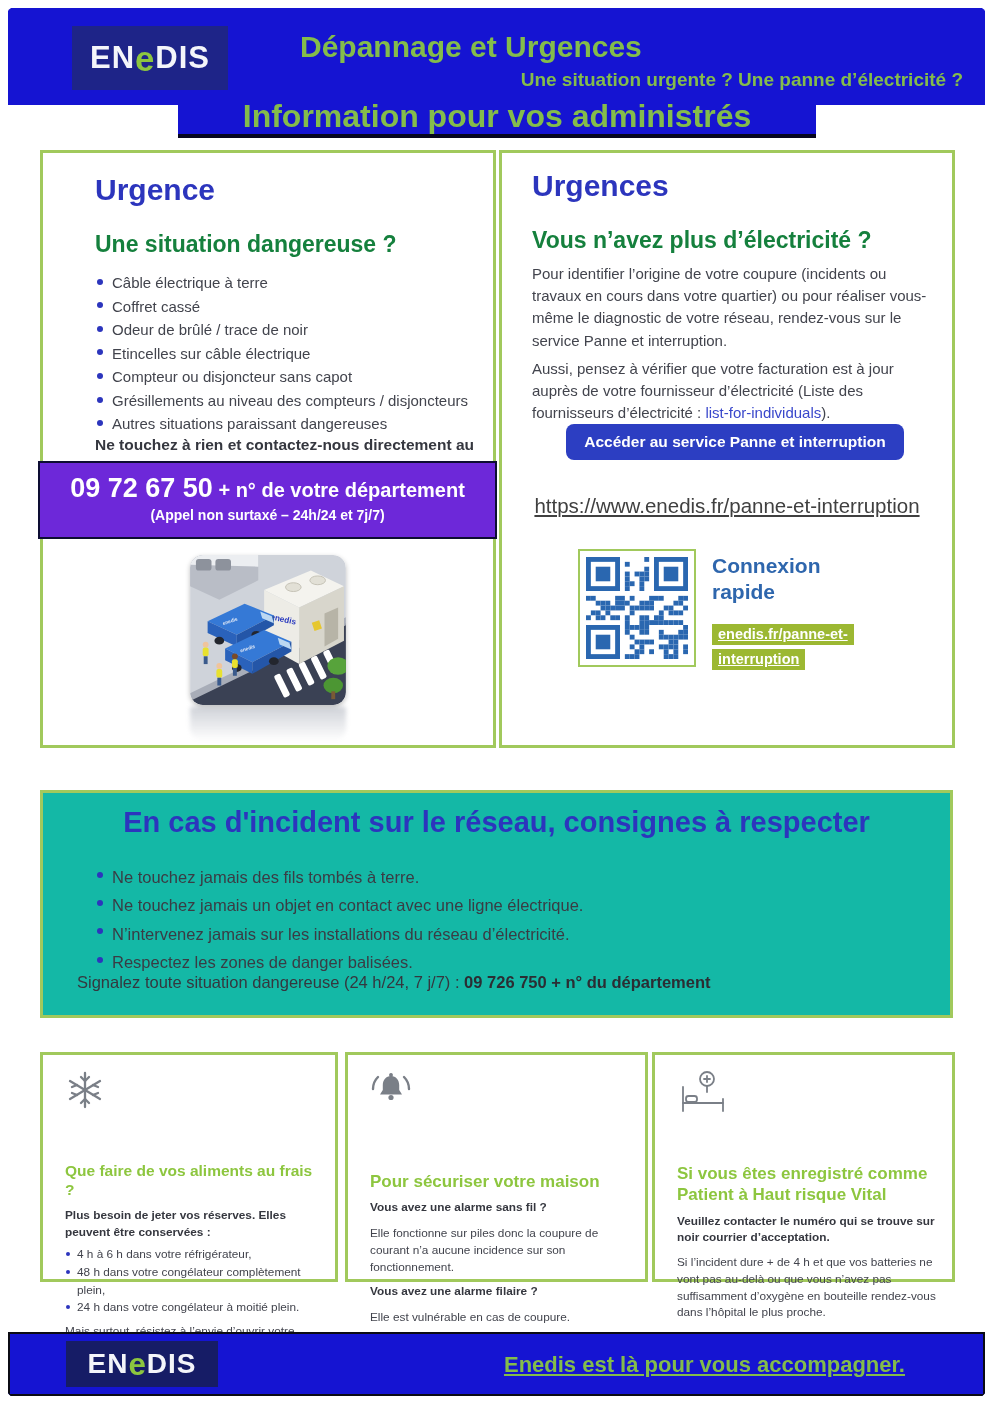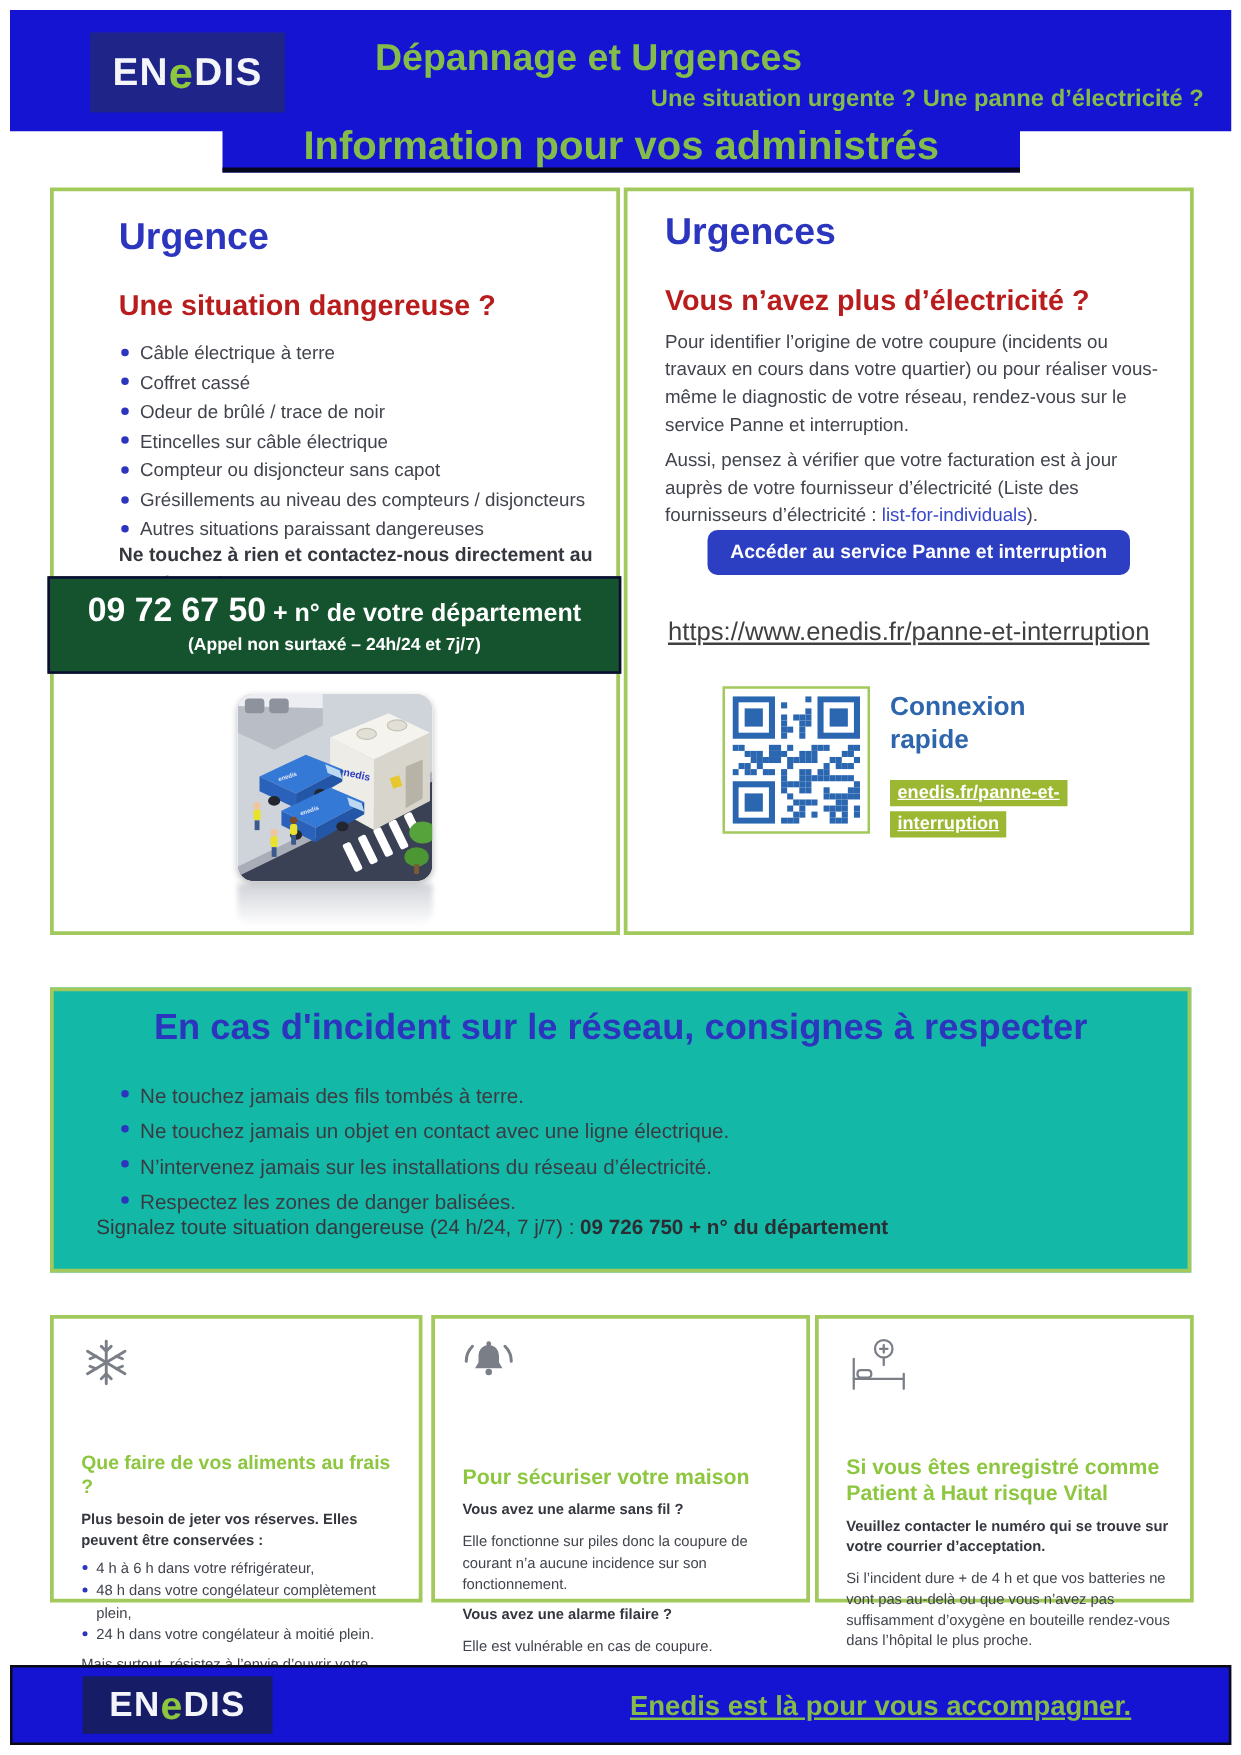--- a/index.html
+++ b/index.html
@@ -1,51 +1,51 @@
 <!DOCTYPE html>
 <html><head>
 <meta charset="utf-8">
 <style>
   * { margin:0; padding:0; box-sizing:border-box; }
   html,body { background:#ffffff; }
   body { font-family:"Liberation Sans", sans-serif; color:#42444d; }
-  #page { position:relative; width:993px; height:1404px; margin:0 auto; background:#fff; overflow:hidden; }
+  #page { position:relative; width:993px; height:1404px; margin:0 auto; background:#fff; overflow:hidden;border-radius:32px; }
 
   
   .header-bar { position:absolute; left:8px; top:8px; width:977px; height:97px; background:#1514d2; }
   .logo-box { display:inline-flex; align-items:center; justify-content:center; background:#1e2488;
               font-weight:bold; letter-spacing:1px; white-space:nowrap; }
   .logo-header { position:absolute; left:64px; top:18px; width:156px; height:64px; font-size:31px; }
   .logo-white { color:#f4f5fa; }
   .logo-green { color:#8dc63f; font-size:1.12em; position:relative; top:1px; }
   .header-title { position:absolute; left:292px; top:22px; font-size:30px; font-weight:bold; color:#84bc4b; }
   .header-subtitle { position:absolute; right:22px; top:61px; font-size:19px; font-weight:bold; color:#84bc4b; }
   .info-banner { position:absolute; left:178px; top:96px; width:638px; height:42px; background:#1514d2;
                  border-bottom:4px solid #06061f; text-align:center; line-height:40px;
                  font-size:32px; font-weight:bold; color:#84bc4b; }
 
   
   .card { position:absolute; top:150px; height:598px; background:#fff; border:3px solid #a1c95c; }
   .card-left { left:40px;  width:456px; }
   .card-right{ left:499px; width:456px; }
   .card h2 { position:absolute; font-size:30px; font-weight:bold; color:#2c35bd; }
-  .card h3 { position:absolute; font-size:23px; font-weight:bold; color:#b91c1c; }
+  .card h3 { position:absolute; font-size:23px; font-weight:bold; color:#15803d; }
   .body-text { font-size:15px; line-height:1.48; color:#42444d; }
   ul.dots { list-style:none; }
   ul.dots li { position:relative; padding-left:17px; }
   ul.dots li::before { content:""; position:absolute; left:2px; top:0.52em; width:6px; height:6px;
                        border-radius:50%; background:#2c35bd; }
 
   
   .urgence-title { left:52px; top:20px; }
   .urgence-sub   { left:52px; top:78px; }
   .urgence-list  { position:absolute; left:52px; top:118px; right:10px; font-size:15px; line-height:1.57; }
   .urgence-note  { position:absolute; left:52px; top:280px; right:14px; font-size:15.5px; font-weight:bold;
                    line-height:1.5; color:#35373f; }
-  .phone-banner { position:absolute; left:38px; top:461px; width:459px; height:78px; background:#14532d;
+  .phone-banner { position:absolute; left:38px; top:461px; width:459px; height:78px; background:#6d28d9;
                   border:2px solid #0d0d33; text-align:center; color:#fff; z-index:5; }
   .phone-line1 { margin-top:10px; font-weight:bold; }
   .phone-number { font-size:27px; }
   .phone-suffix { font-size:20px; }
   .phone-note { font-size:14px; font-weight:bold; margin-top:3px; }
 
   .illus-wrap { position:absolute; left:190px; top:555px; width:156px; height:150px; z-index:6; }
   .illus-wrap svg { display:block; border-radius:13px; box-shadow:0 2px 5px rgba(0,0,0,.25); }
   .illus-reflection { position:absolute; left:190px; top:707px; width:156px; height:34px;
                       background:linear-gradient(to bottom, rgba(120,128,145,.35), rgba(255,255,255,0));
@@ -437,21 +437,21 @@
             <line x1="27" y1="10" x2="33" y2="10"></line>
           <line x1="6" y1="18" x2="6" y2="42"></line>
           <line x1="6" y1="34" x2="46" y2="34"></line>
           <line x1="46" y1="30" x2="46" y2="42"></line>
           <rect x="9" y="27" width="11" height="6" rx="2.5" fill="#ffffff"></rect>
         </g>
       </svg>
     </div>
     <div class="info-content" style="top:108px;">
       <div class="info-title">Si vous êtes enregistré comme Patient à Haut risque Vital</div>
-      <div class="small b">Veuillez contacter le numéro qui se trouve sur votre courrier d’acceptation.</div>
+      <div class="small b">Veuillez contacter le numéro qui se trouve sur noir courrier d’acceptation.</div>
       <div class="small mt8">Si l’incident dure + de 4 h et que vos batteries ne vont pas au-delà ou que vous n’avez pas suffisamment d’oxygène en bouteille rendez-vous dans l’hôpital le plus proche.</div>
     </div>
   </div>
 
   <div class="footer-bar">
     <div class="logo-box logo-footer">
       <span class="logo-white">EN</span>
         <span class="logo-green">e</span>
         <span class="logo-white">DIS</span>
     </div>

